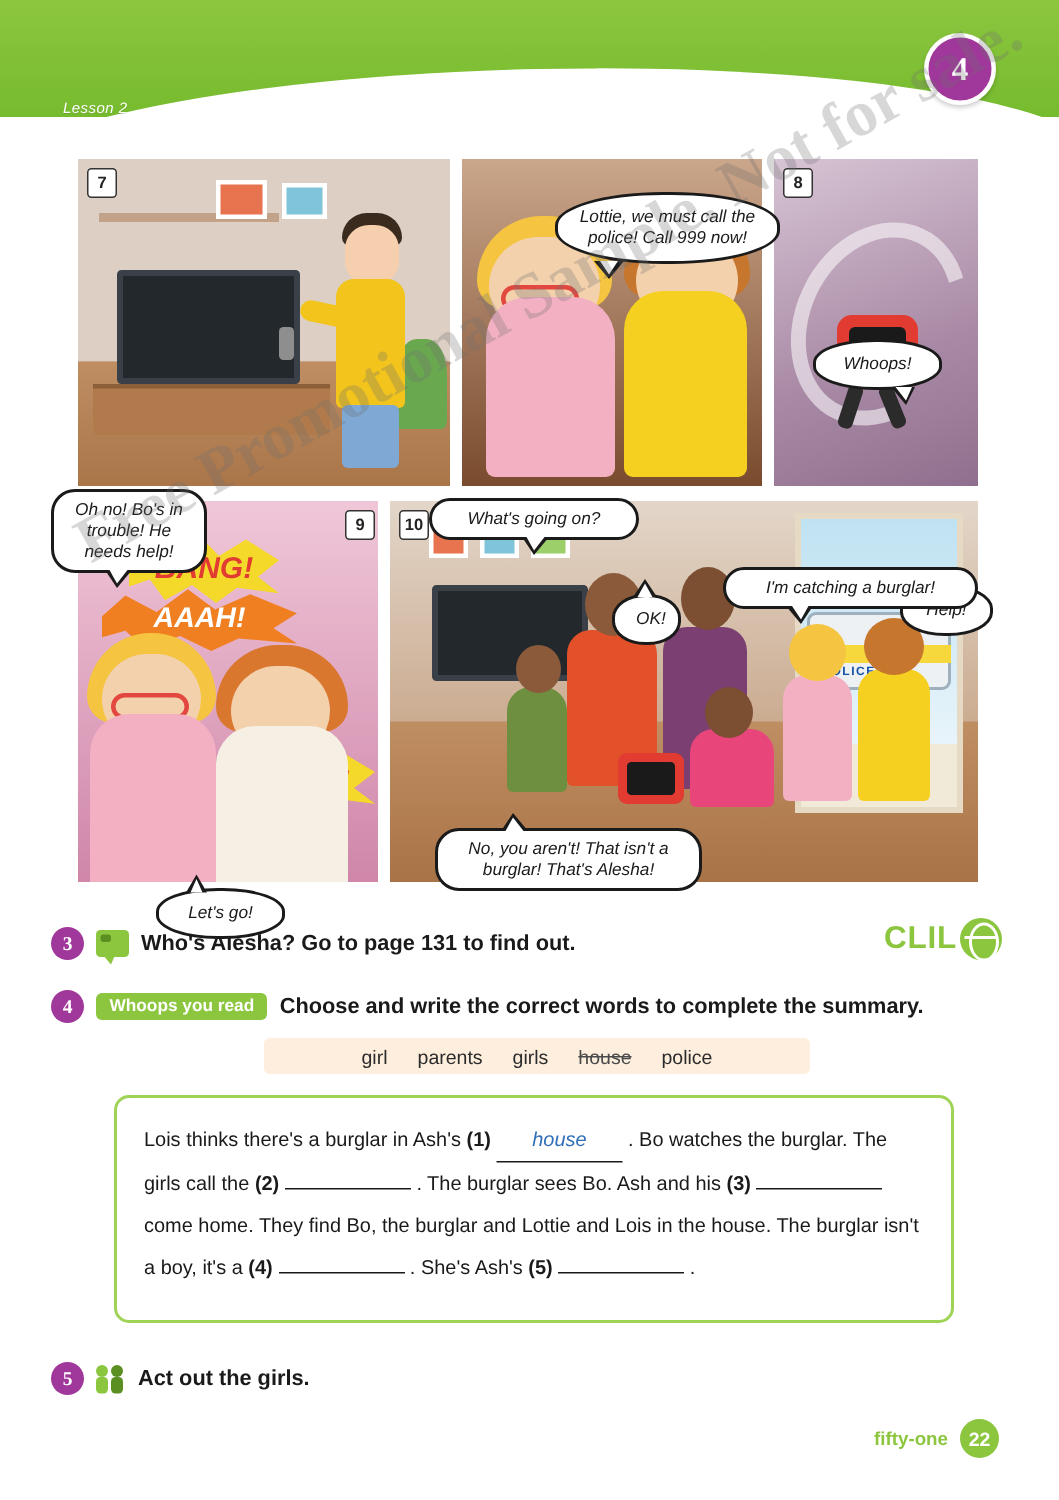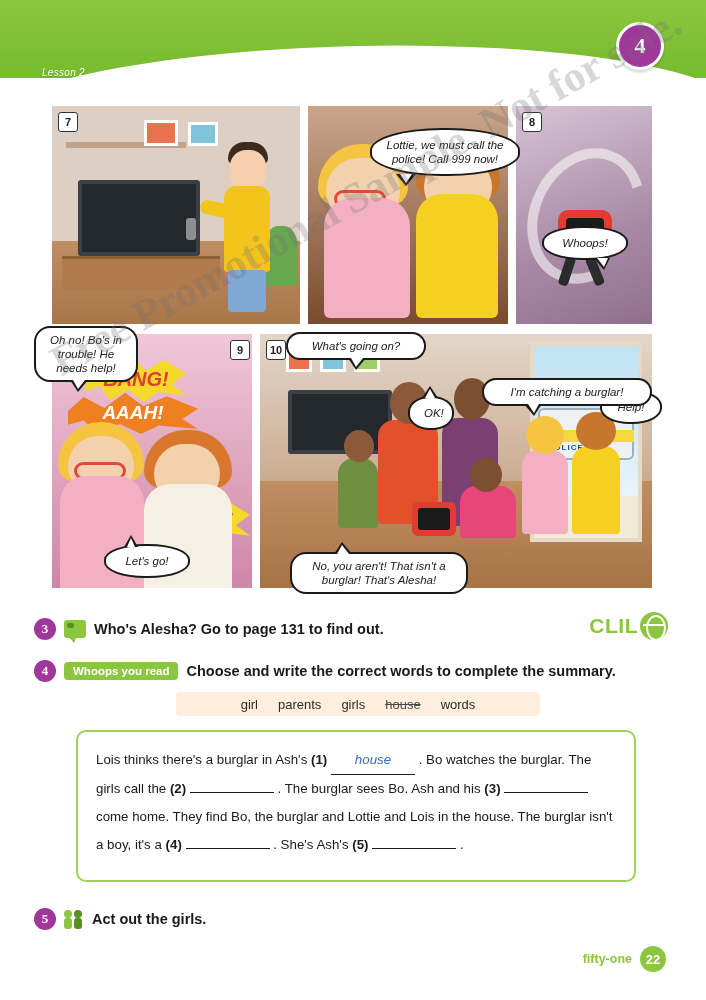--- a/index.html
+++ b/index.html
@@ -243,21 +243,21 @@
               border-left:5px solid transparent; border-right:5px solid transparent;
               border-bottom:9px solid #fff; }
 
   #bOhno { left:-8px; top:230px; width:104px; }
   #bOhno .tail { left:34px; bottom:-12px; border-left:8px solid transparent;
               border-right:10px solid transparent; border-top:12px solid #1a1a1a; }
   #bOhno .tail:after { content:""; position:absolute; left:-5px; top:-12px;
               border-left:5px solid transparent; border-right:7px solid transparent;
               border-top:9px solid #fff; }
 
-  #bLetsgo { left:62px; top:448px; width:86px; }
+  #bLetsgo { left:62px; top:496px; width:86px; }
   #bLetsgo .tail { left:18px; top:-11px; border-left:7px solid transparent;
               border-right:7px solid transparent; border-bottom:12px solid #1a1a1a; }
   #bLetsgo .tail:after { content:""; position:absolute; left:-4px; top:3px;
               border-left:4px solid transparent; border-right:4px solid transparent;
               border-bottom:9px solid #fff; }
 
   #bWhat { left:244px; top:236px; width:140px; }
   #bWhat .tail { left:60px; bottom:-12px; border-left:8px solid transparent;
               border-right:10px solid transparent; border-top:12px solid #1a1a1a; }
   #bWhat .tail:after { content:""; position:absolute; left:-5px; top:-12px;
@@ -496,21 +496,21 @@
     <div class="tag-after">Whoops you read</div>
     <div class="ex-text">Choose and write the correct words to complete the summary.</div>
   </div>
 </div>
 
 <div class="wordbank">
   <span>girl</span>
   <span>parents</span>
   <span>girls</span>
   <span class="struck">house</span>
-  <span>words</span>
+  <span>police</span>
 </div>
 
 <div class="summary-box">
   <span>Lois thinks there's a burglar in Ash's</span>
   <span class="bold">(1)</span>
   <span class="blank filled">house</span>
   <span>. Bo watches the burglar.</span>
   <span>The girls call the</span>
   <span class="bold">(2)</span>
   <span class="blank"></span>

